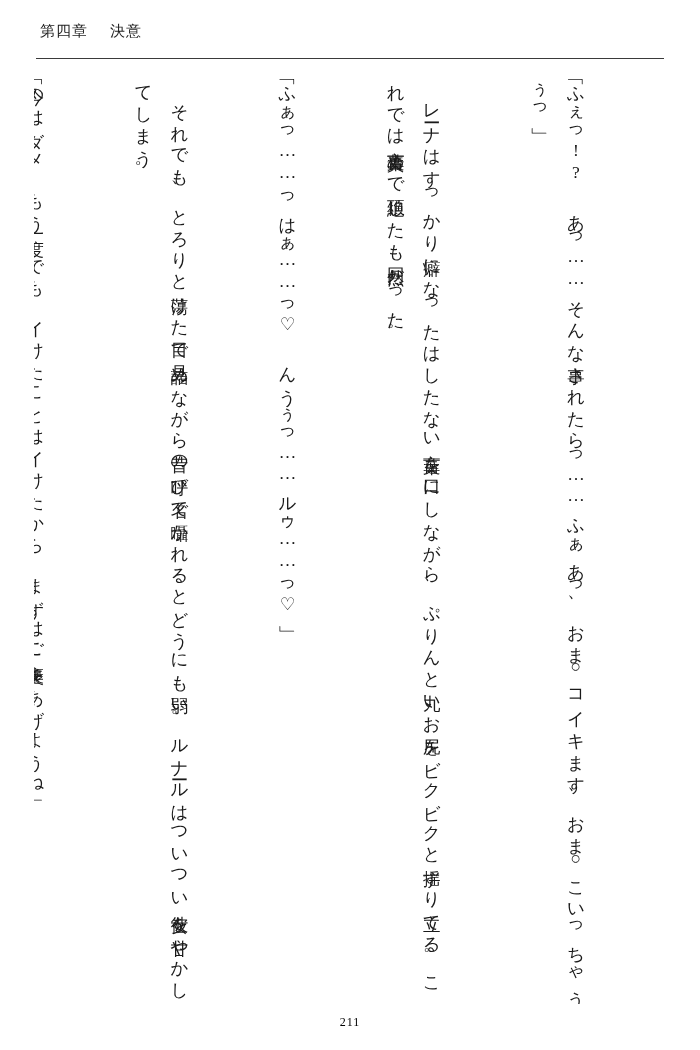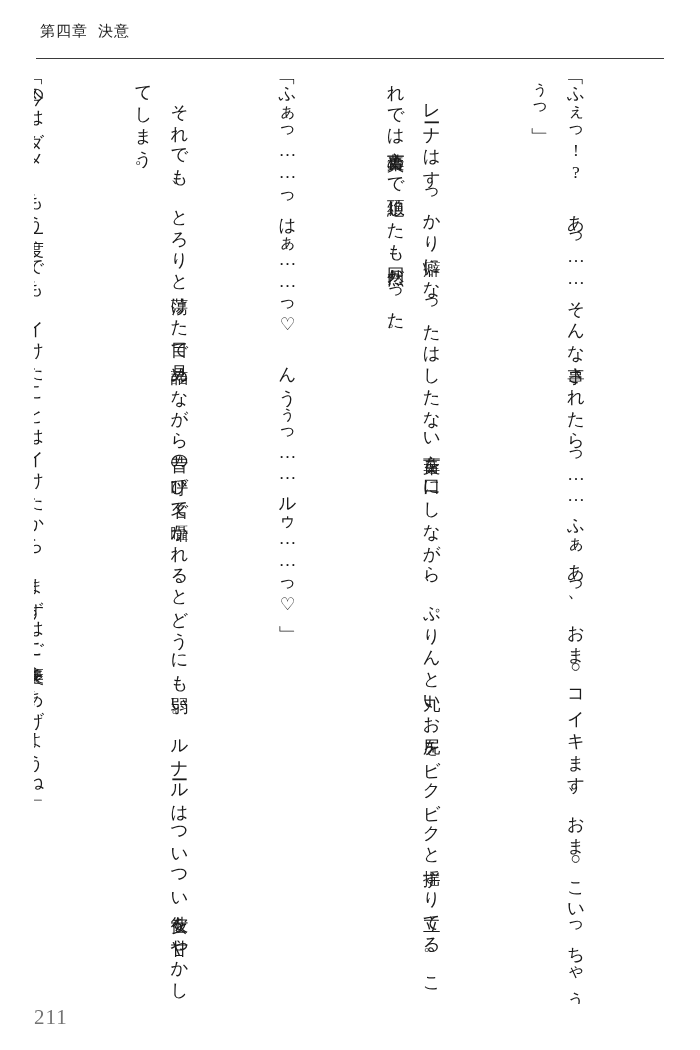--- a/index.html
+++ b/index.html
@@ -29,21 +29,21 @@
     height: 34px;
     flex: 0 0 auto;
     display: flex;
     align-items: flex-start;
     font-size: 15px;
     letter-spacing: 1px;
     color: #1d1d1d;
     padding-left: 6px;
   }
   .header .chap-num {
-    margin-right: 10px;
+    margin-right: 22px;
   }
   .rule {
     flex: 0 0 auto;
     height: 1px;
     background: #3a3a3a;
     margin: 2px 2px 0 2px;
   }
   
   .body-area {
     flex: 1 1 auto;
@@ -70,24 +70,25 @@
   .vtext p {
     margin: 0;
     padding: 0;
     text-indent: 0;
   }
   
   .folio {
     flex: 0 0 auto;
     height: 26px;
     display: flex;
+    justify-content: center;
     align-items: flex-end;
-    font-size: 21px;
+    font-size: 12px;
     letter-spacing: 1px;
-    color: #737373;
+    color: #000000;
   }
 </style>
 </head>
 <body>
 
 <div class="page">
 
   <div class="header">
     <span class="chap-num">第四章</span>
     <span class="chap-title">決意</span>

